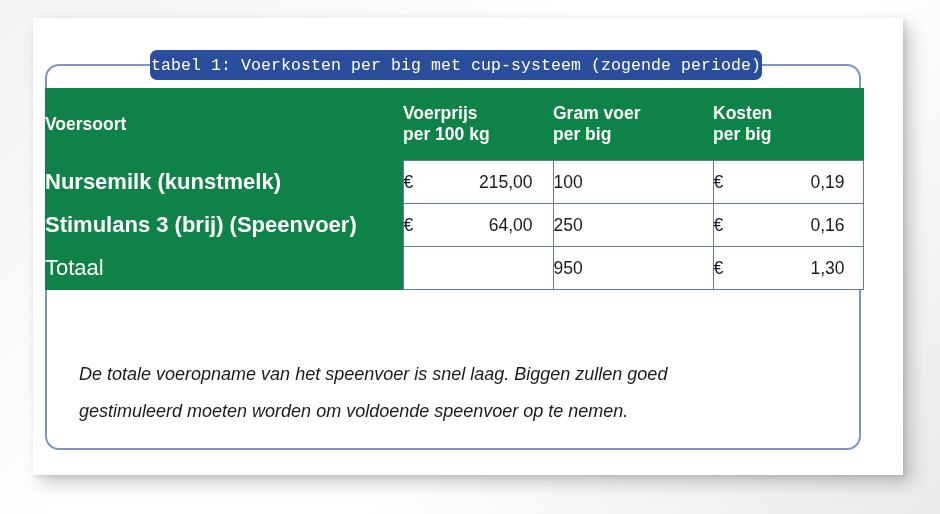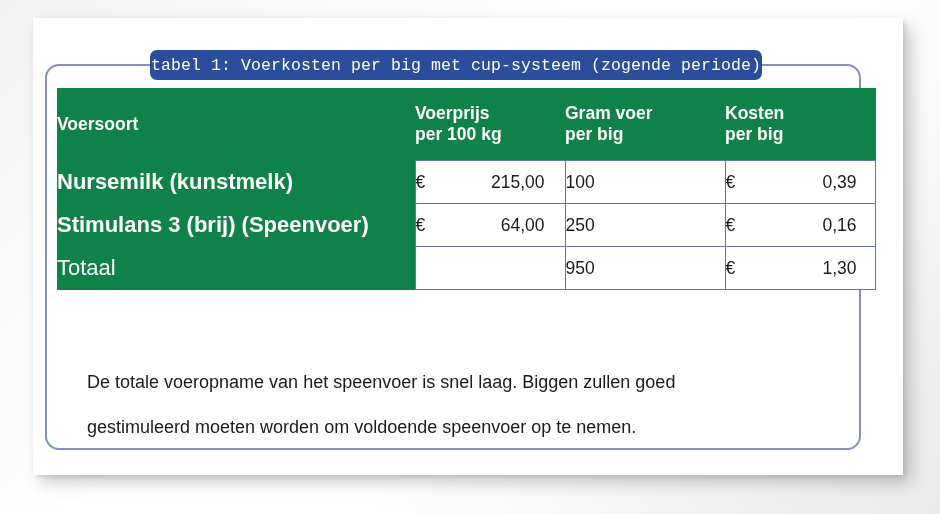--- a/index.html
+++ b/index.html
@@ -36,21 +36,21 @@
     display:flex;align-items:center;justify-content:center;
     color:#ffffff;
     font-size:16.5px;
     letter-spacing:0.1px;
     white-space:nowrap;
     z-index:3;
     font-family:Liberation Mono, monospace;
   }
   
   #table-wrap{
-    position:absolute;left:24px;top:70px;width:818px;height:245px;
+    position:absolute;left:12px;top:70px;width:818px;height:245px;
     z-index:2;
   }
   table#feed-table{
     border-collapse:collapse;
     table-layout:fixed;
     width:818px;
     background:#0e8247;
   }
   table#feed-table td,table#feed-table th{
     padding:0;
@@ -111,21 +111,21 @@
   
   #body-text{
     position:absolute;left:12px;top:322px;width:816px;
     padding:14px 30px 0 30px;
     box-sizing:border-box;
     color:#1b1b1b;
     font-size:18px;
     line-height:1.85;
     z-index:2;
   }
-  #body-text p{margin:12px;}
+  #body-text p{margin:4px;font-style:italic;}
 </style>
 </head>
 <body>
 
 <div id="backdrop"></div>
 
 <div id="page">
 
   <div id="outline-box"></div>
 
@@ -164,21 +164,21 @@
           <td class="num">
             <div class="money">
               <span class="sym">€</span>
               <span class="amt">215,00</span>
             </div>
           </td>
           <td class="num plaintext">100</td>
           <td class="num">
             <div class="money wide">
               <span class="sym">€</span>
-              <span class="amt">0,39</span>
+              <span class="amt">0,19</span>
             </div>
           </td>
         </tr>
         <tr>
           <td class="lbl">Stimulans 3 (brij) (Speenvoer)</td>
           <td class="num">
             <div class="money">
               <span class="sym">€</span>
               <span class="amt">64,00</span>
             </div>

